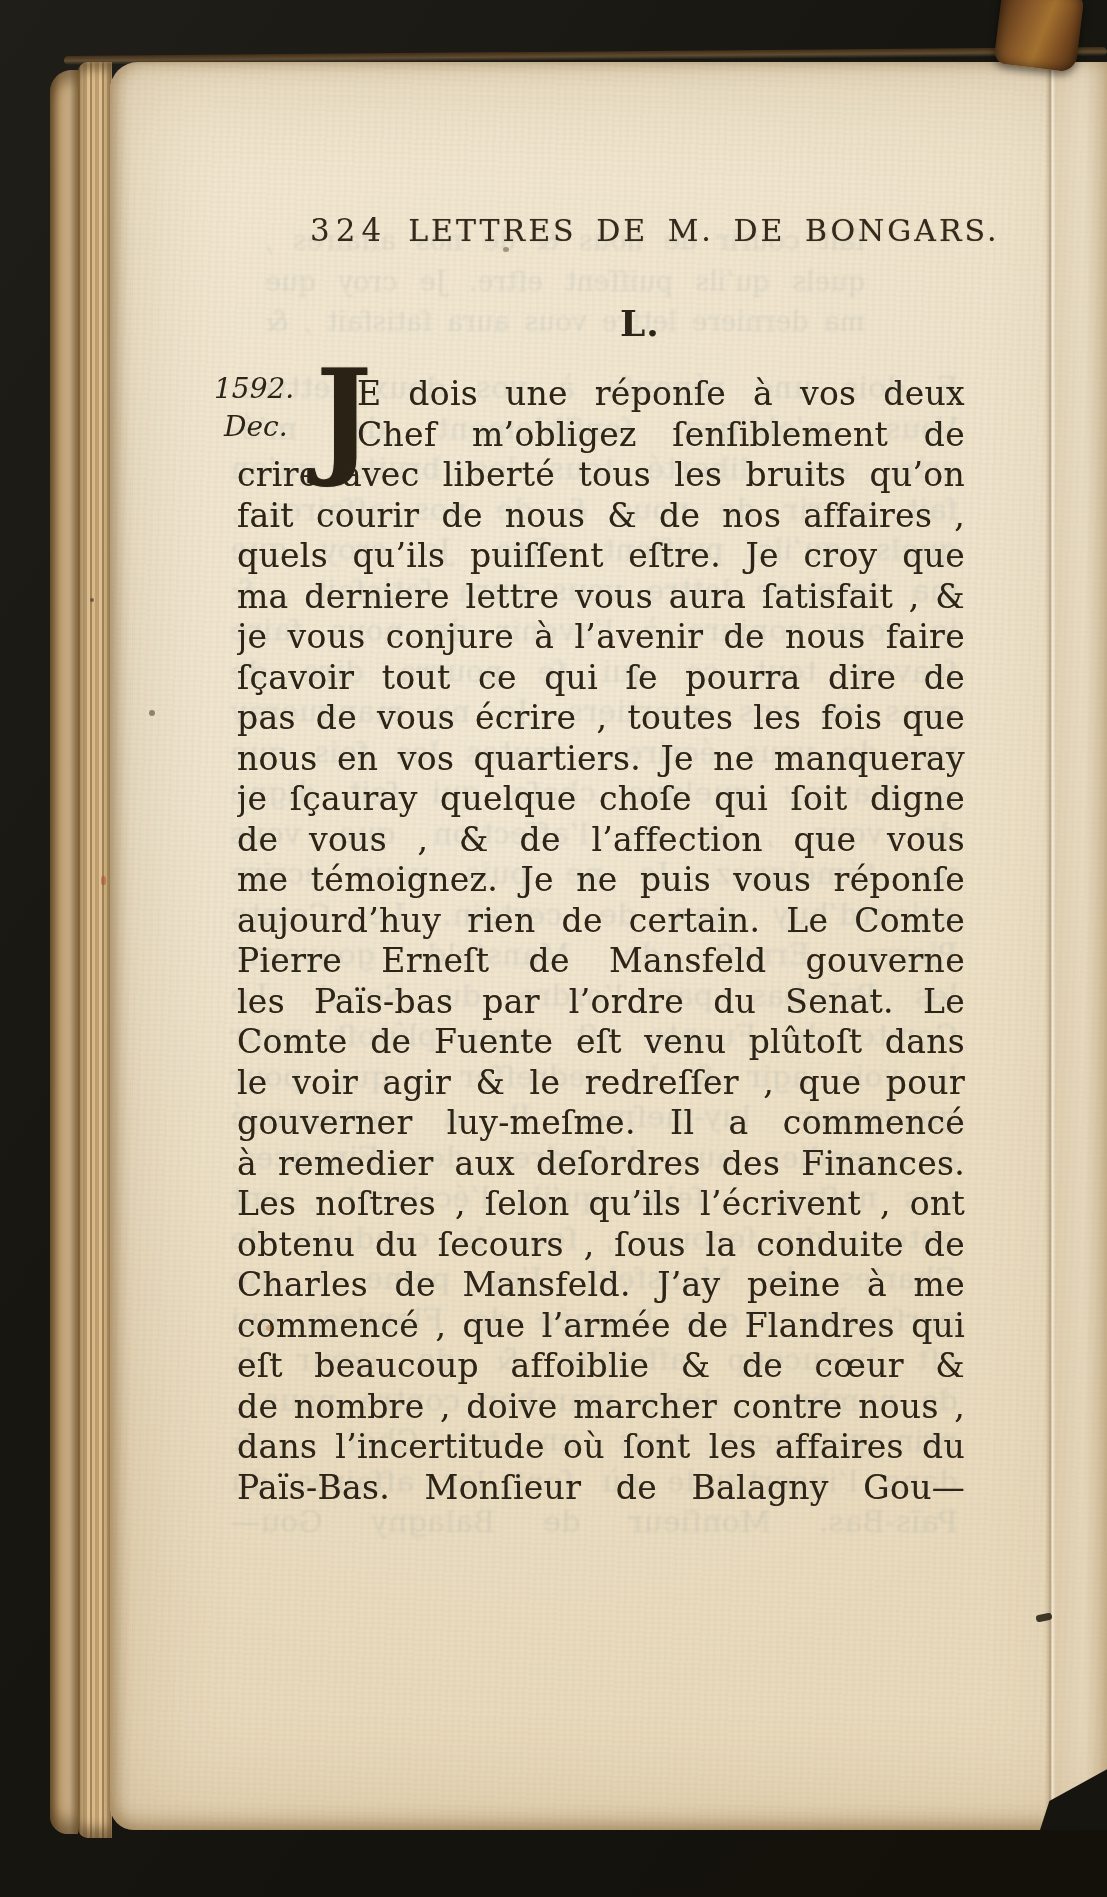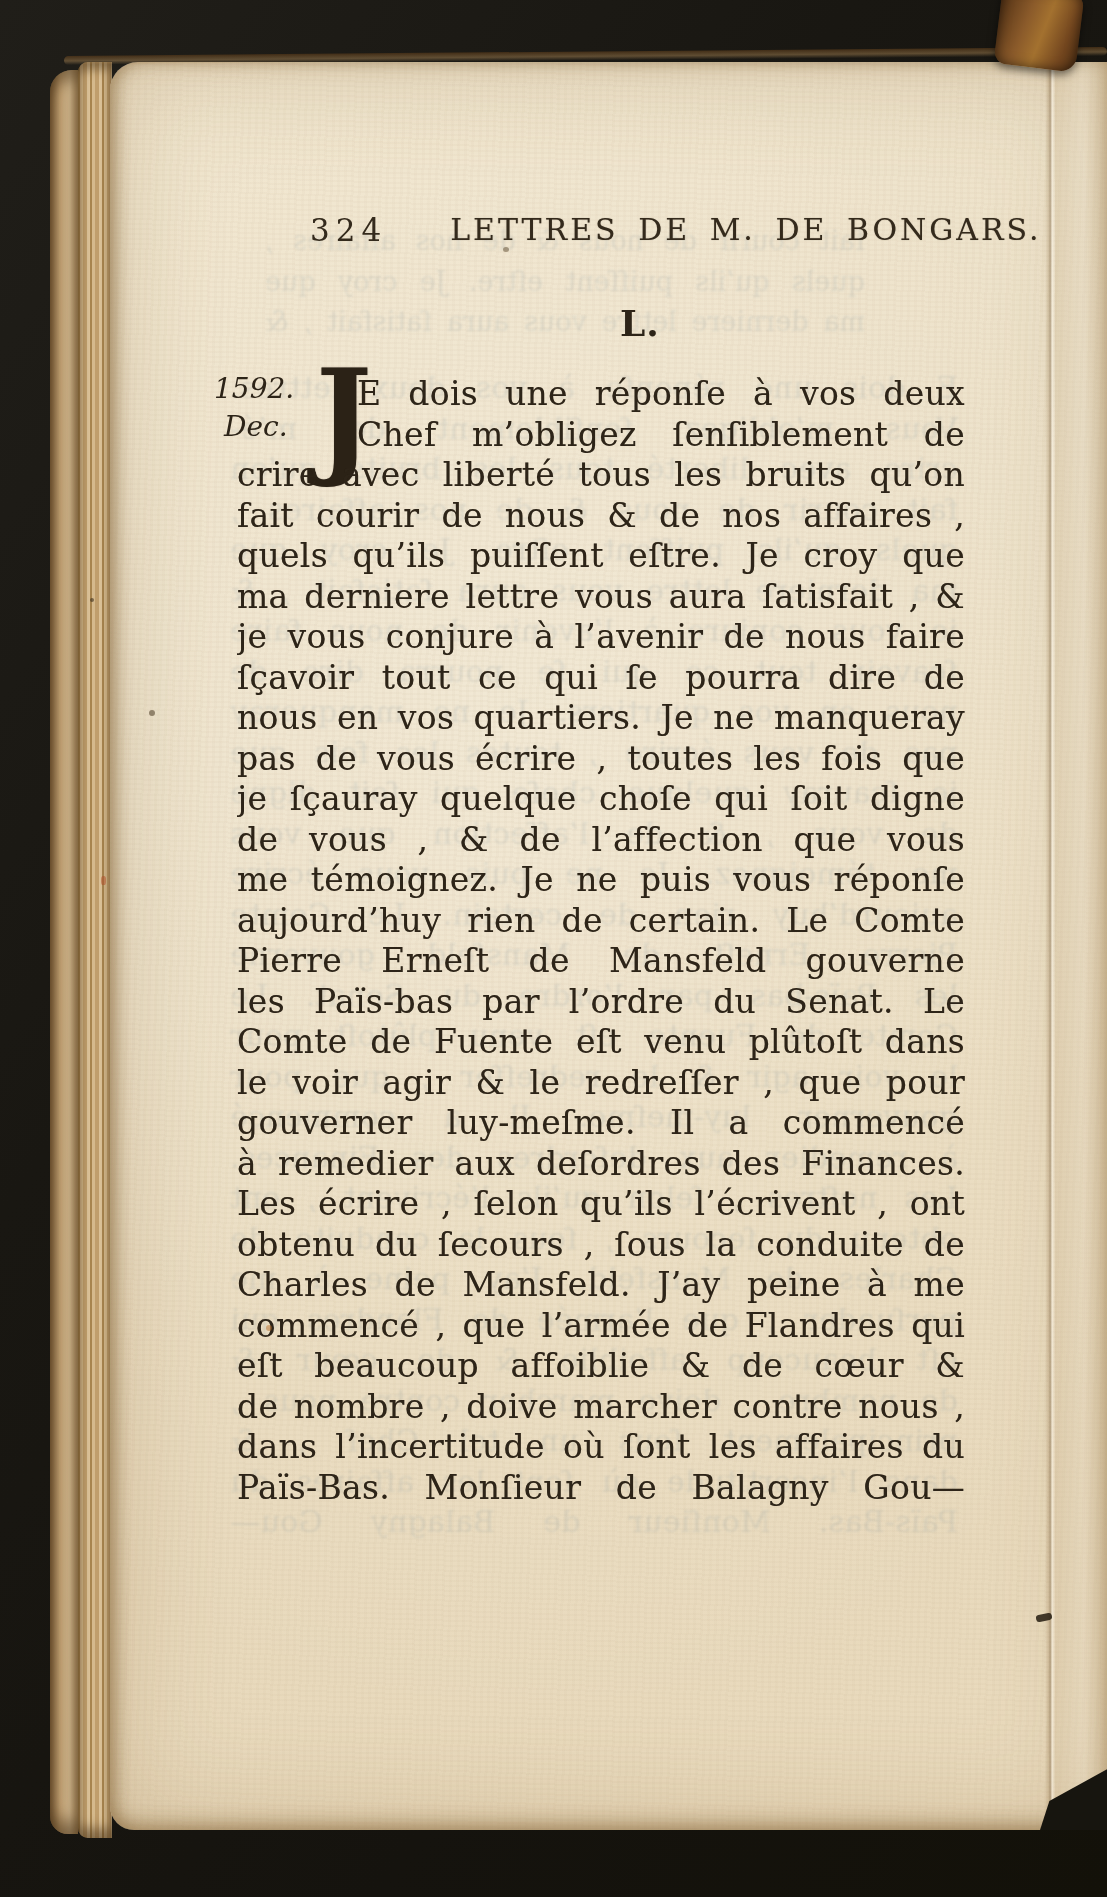--- a/index.html
+++ b/index.html
@@ -61,25 +61,25 @@
     background:#17150f;clip-path:polygon(100% 20%,100% 100%,0 100%,14% 62%);
   }
   .crease-mark{
     position:absolute;left:926px;top:1552px;width:16px;height:7px;background:#241c10;
     border-radius:3px;transform:rotate(-12deg);opacity:.85;
   }
   .speck{position:absolute;border-radius:50%;}
   
   .ink{color:#2d2418;}
   .header{
-    position:absolute;left:310px;top:212px;width:650px;display:flex;align-items:flex-start;gap:27px;
+    position:absolute;left:310px;top:212px;width:650px;display:flex;align-items:center;gap:21px;
     font-size:30px;letter-spacing:3px;color:#342a1c;
   }
   .header .pgnum{font-size:31px;letter-spacing:6px;}
-  .header .title{word-spacing:7px;white-space:nowrap;text-shadow:0 0 1px rgba(45,36,24,.4);margin-left:36px;}
+  .header .title{word-spacing:7px;white-space:nowrap;text-shadow:0 0 1px rgba(45,36,24,.4);}
   .section-heading{
     position:absolute;left:620px;top:302px;font-size:36px;font-weight:600;color:#2d2418;
     letter-spacing:1px;
   }
   .margin-note{position:absolute;left:214px;top:370px;font-size:28px;color:#2d2418;line-height:38px;font-style:italic;}
   .margin-note .dec{padding-left:10px;}
   .dropcap{
     position:absolute;left:316px;top:366px;font-size:118px;line-height:92px;font-weight:600;
     color:#2b2216;transform:scaleY(1.08);transform-origin:top left;
     text-shadow:0 0 1px rgba(43,34,22,.5);
@@ -180,33 +180,33 @@
 
   <div class="bodytext" id="bodytext">
       <div class="bl ind">E dois une réponſe à vos deux lettres.</div>
       <div class="bl ind">Chef m’obligez ſenſiblement de m’é-</div>
       <div class="bl">crire avec liberté tous les bruits qu’on</div>
       <div class="bl">fait courir de nous &amp; de nos affaires ,</div>
       <div class="bl">quels qu’ils puiſſent eſtre. Je croy que</div>
       <div class="bl">ma derniere lettre vous aura ſatisfait , &amp;</div>
       <div class="bl">je vous conjure à l’avenir de nous faire</div>
       <div class="bl">ſçavoir tout ce qui ſe pourra dire de</div>
+      <div class="bl">pas de vous écrire , toutes les fois que</div>
       <div class="bl">nous en vos quartiers. Je ne manqueray</div>
-      <div class="bl">pas de vous écrire , toutes les fois que</div>
       <div class="bl">je ſçauray quelque choſe qui ſoit digne</div>
       <div class="bl">de vous , &amp; de l’affection que vous</div>
       <div class="bl">me témoignez. Je ne puis vous réponſe</div>
       <div class="bl">aujourd’huy rien de certain. Le Comte</div>
       <div class="bl">Pierre Erneſt de Mansfeld gouverne</div>
       <div class="bl">les Païs-bas par l’ordre du Senat. Le</div>
       <div class="bl">Comte de Fuente eſt venu plûtoſt dans</div>
       <div class="bl">le voir agir &amp; le redreſſer , que pour</div>
       <div class="bl">gouverner luy-meſme. Il a commencé</div>
       <div class="bl">à remedier aux deſordres des Finances.</div>
-      <div class="bl">Les écrire , ſelon qu’ils l’écrivent , ont</div>
+      <div class="bl">Les noſtres , ſelon qu’ils l’écrivent , ont</div>
       <div class="bl">obtenu du ſecours , ſous la conduite de</div>
       <div class="bl">Charles de Mansfeld. J’ay peine à me</div>
       <div class="bl">commencé , que l’armée de Flandres qui</div>
       <div class="bl">eſt beaucoup affoiblie &amp; de cœur &amp;</div>
       <div class="bl">de nombre , doive marcher contre nous ,</div>
       <div class="bl">dans l’incertitude où ſont les affaires du</div>
       <div class="bl">Païs-Bas. Monſieur de Balagny Gou—</div>
     </div>
 
   <div class="speck" style="left:503px;top:247px;width:6px;height:5px;background:#5d4a2e;opacity:.5;"></div>

